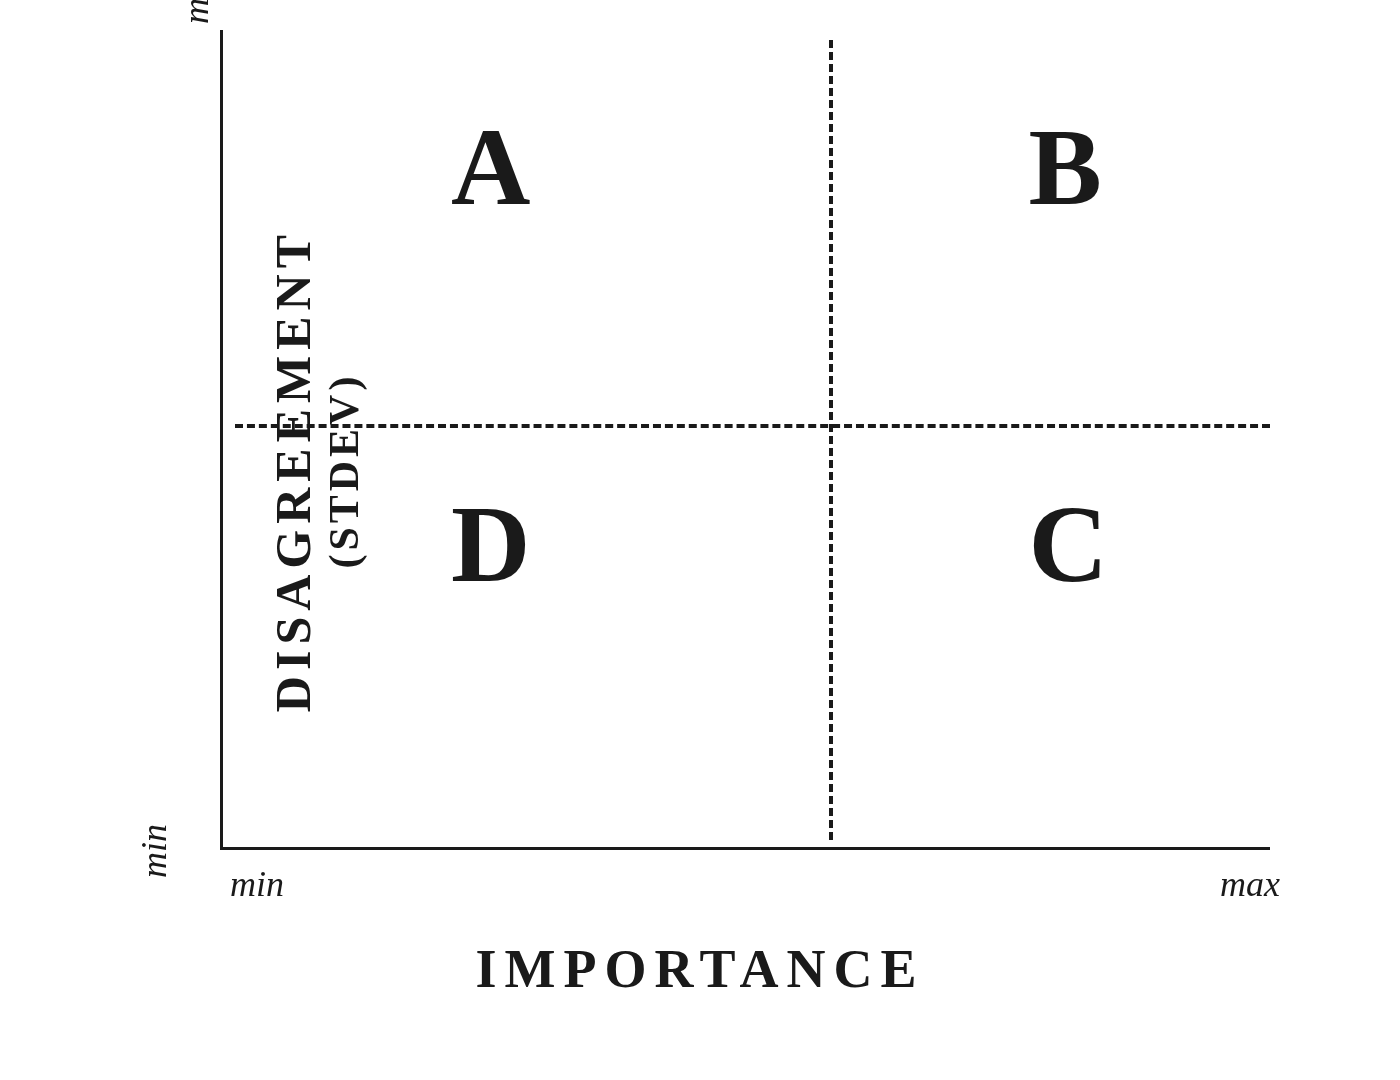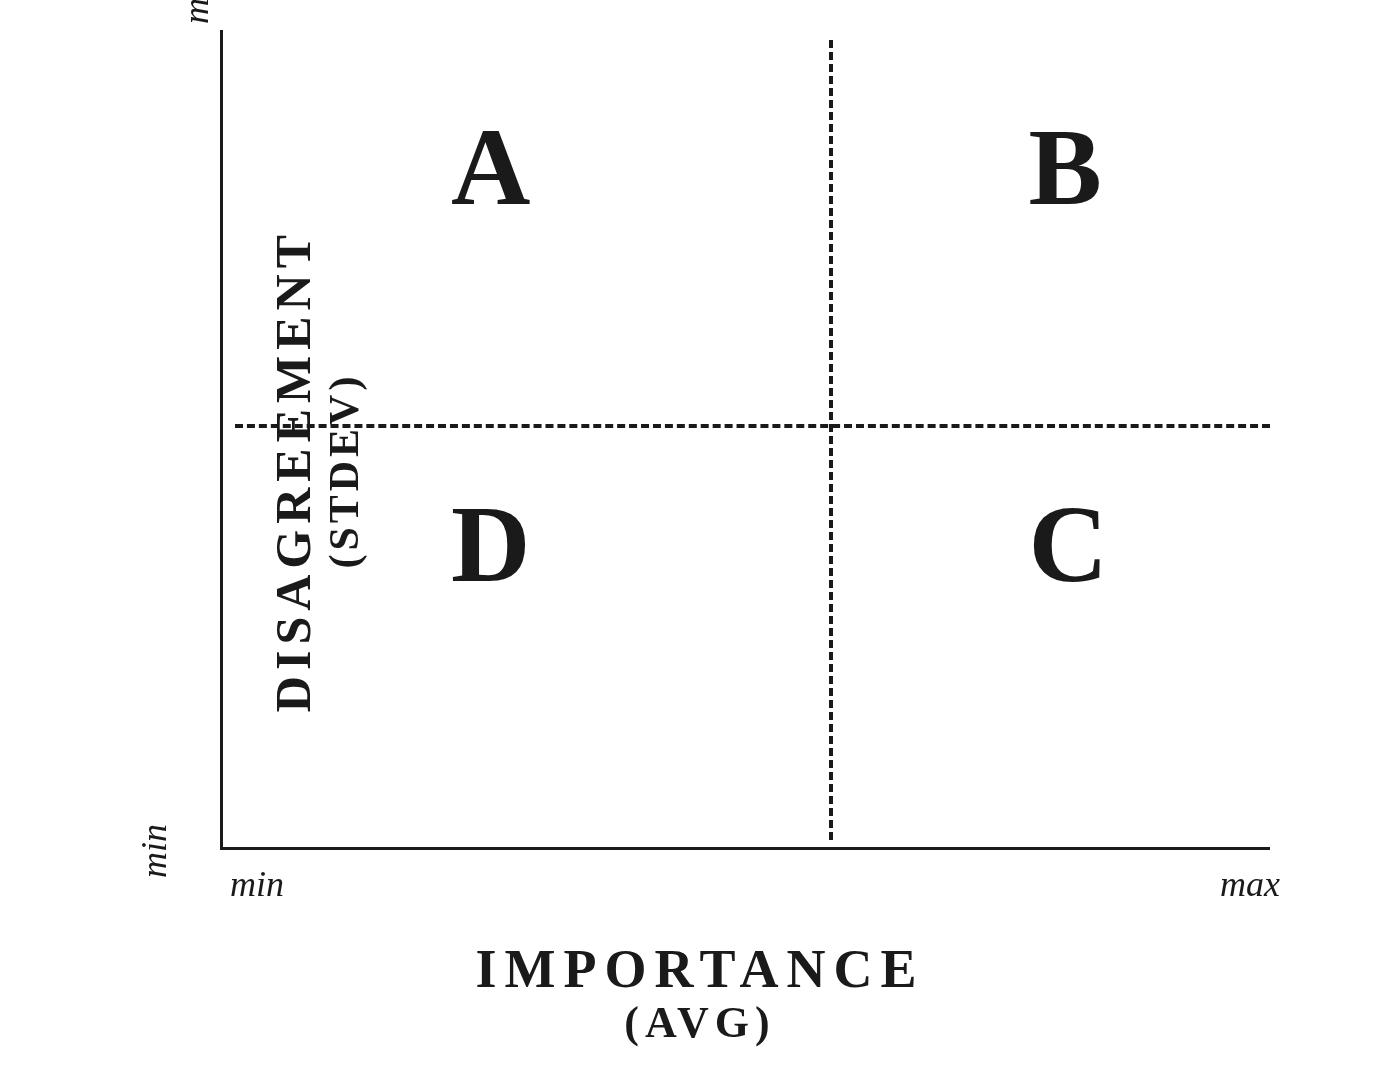--- a/index.html
+++ b/index.html
@@ -148,14 +148,13 @@
   <div class="qlabel q-d">D</div>
 
   <div class="tick y-tick-max">max</div>
   <div class="tick y-tick-min">min</div>
   <div class="tick x-tick-min">min</div>
   <div class="tick x-tick-max">max</div>
 </div>
 
 <div class="x-title-group">
   <div class="x-title-main">IMPORTANCE</div>
-  <div class="x-title-sub">(AVG)</div>
 </div>
 
 </body></html>

